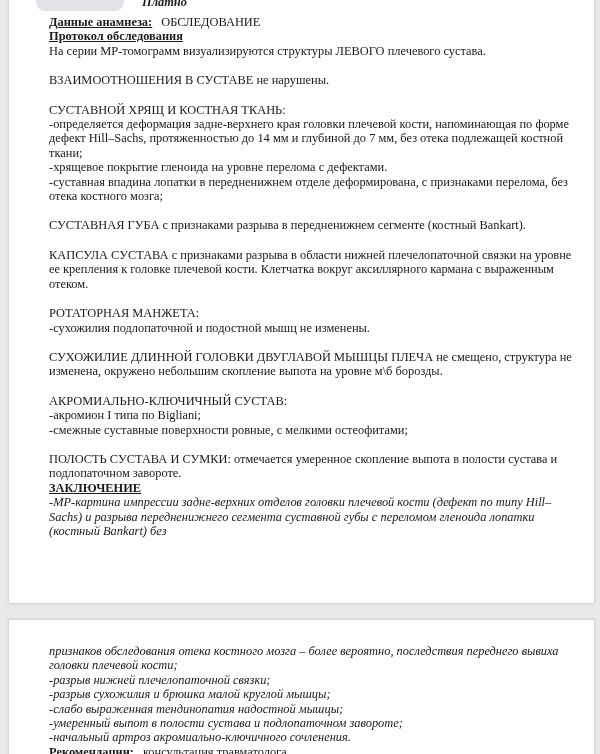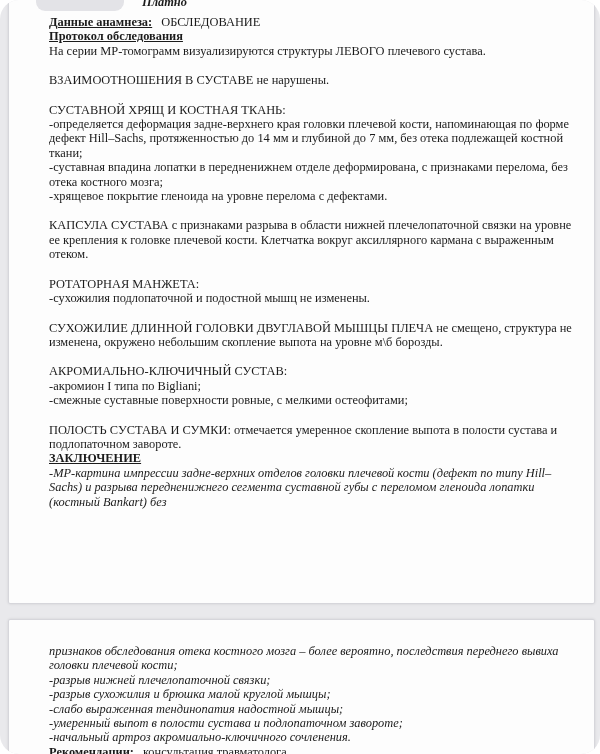--- a/index.html
+++ b/index.html
@@ -4,21 +4,20 @@
 <style>
   html, body { margin: 0; padding: 0; }
   .viewport {
     position: relative;
     width: 600px;
     height: 754px;
     background: #e9e9ec;
     overflow: hidden;
     font-family: "Liberation Serif", "DejaVu Serif", serif;
     color: #1b1b1b;
-    border-radius: 19px;
   }
   .page {
     position: absolute;
     left: 8px;
     width: 587px;
     background: #fdfdfd;
     border: 1px solid #d6d6db;
     border-radius: 2px;
     box-shadow: 0 0 3px rgba(0,0,0,0.10);
     box-sizing: border-box;
@@ -87,24 +86,25 @@
 
       <div class="para label-bold-underline">Протокол обследования</div>
 
       <div class="para">На серии МР-томограмм визуализируются структуры ЛЕВОГО плечевого сустава.</div>
 
       <div class="para gap-above">ВЗАИМООТНОШЕНИЯ В СУСТАВЕ не нарушены.</div>
 
       <div class="gap-above">
         <div class="para">СУСТАВНОЙ ХРЯЩ И КОСТНАЯ ТКАНЬ:</div>
         <div class="para">-определяется деформация задне-верхнего края головки плечевой кости, напоминающая по форме дефект Hill–Sachs, протяженностью до 14 мм и глубиной до 7 мм, без отека подлежащей костной ткани;</div>
+        <div class="para">-хрящевое покрытие гленоида на уровне перелома с дефектами.</div>
         <div class="para">-суставная впадина лопатки в передненижнем отделе деформирована, с признаками перелома, без отека костного мозга;</div>
-        <div class="para">-хрящевое покрытие гленоида на уровне перелома с дефектами.</div>
       </div>
 
+      <div class="para gap-above">СУСТАВНАЯ ГУБА с признаками разрыва в передненижнем сегменте (костный Bankart).</div>
 
       <div class="para gap-above">КАПСУЛА СУСТАВА с признаками разрыва в области нижней плечелопаточной связки на уровне ее крепления к головке плечевой кости. Клетчатка вокруг аксиллярного кармана с выраженным отеком.</div>
 
       <div class="gap-above">
         <div class="para">РОТАТОРНАЯ МАНЖЕТА:</div>
         <div class="para">-сухожилия подлопаточной и подостной мышц не изменены.</div>
       </div>
 
       <div class="para gap-above">СУХОЖИЛИЕ ДЛИННОЙ ГОЛОВКИ ДВУГЛАВОЙ МЫШЦЫ ПЛЕЧА не смещено, структура не изменена, окружено небольшим скопление выпота на уровне м\б борозды.</div>
 

